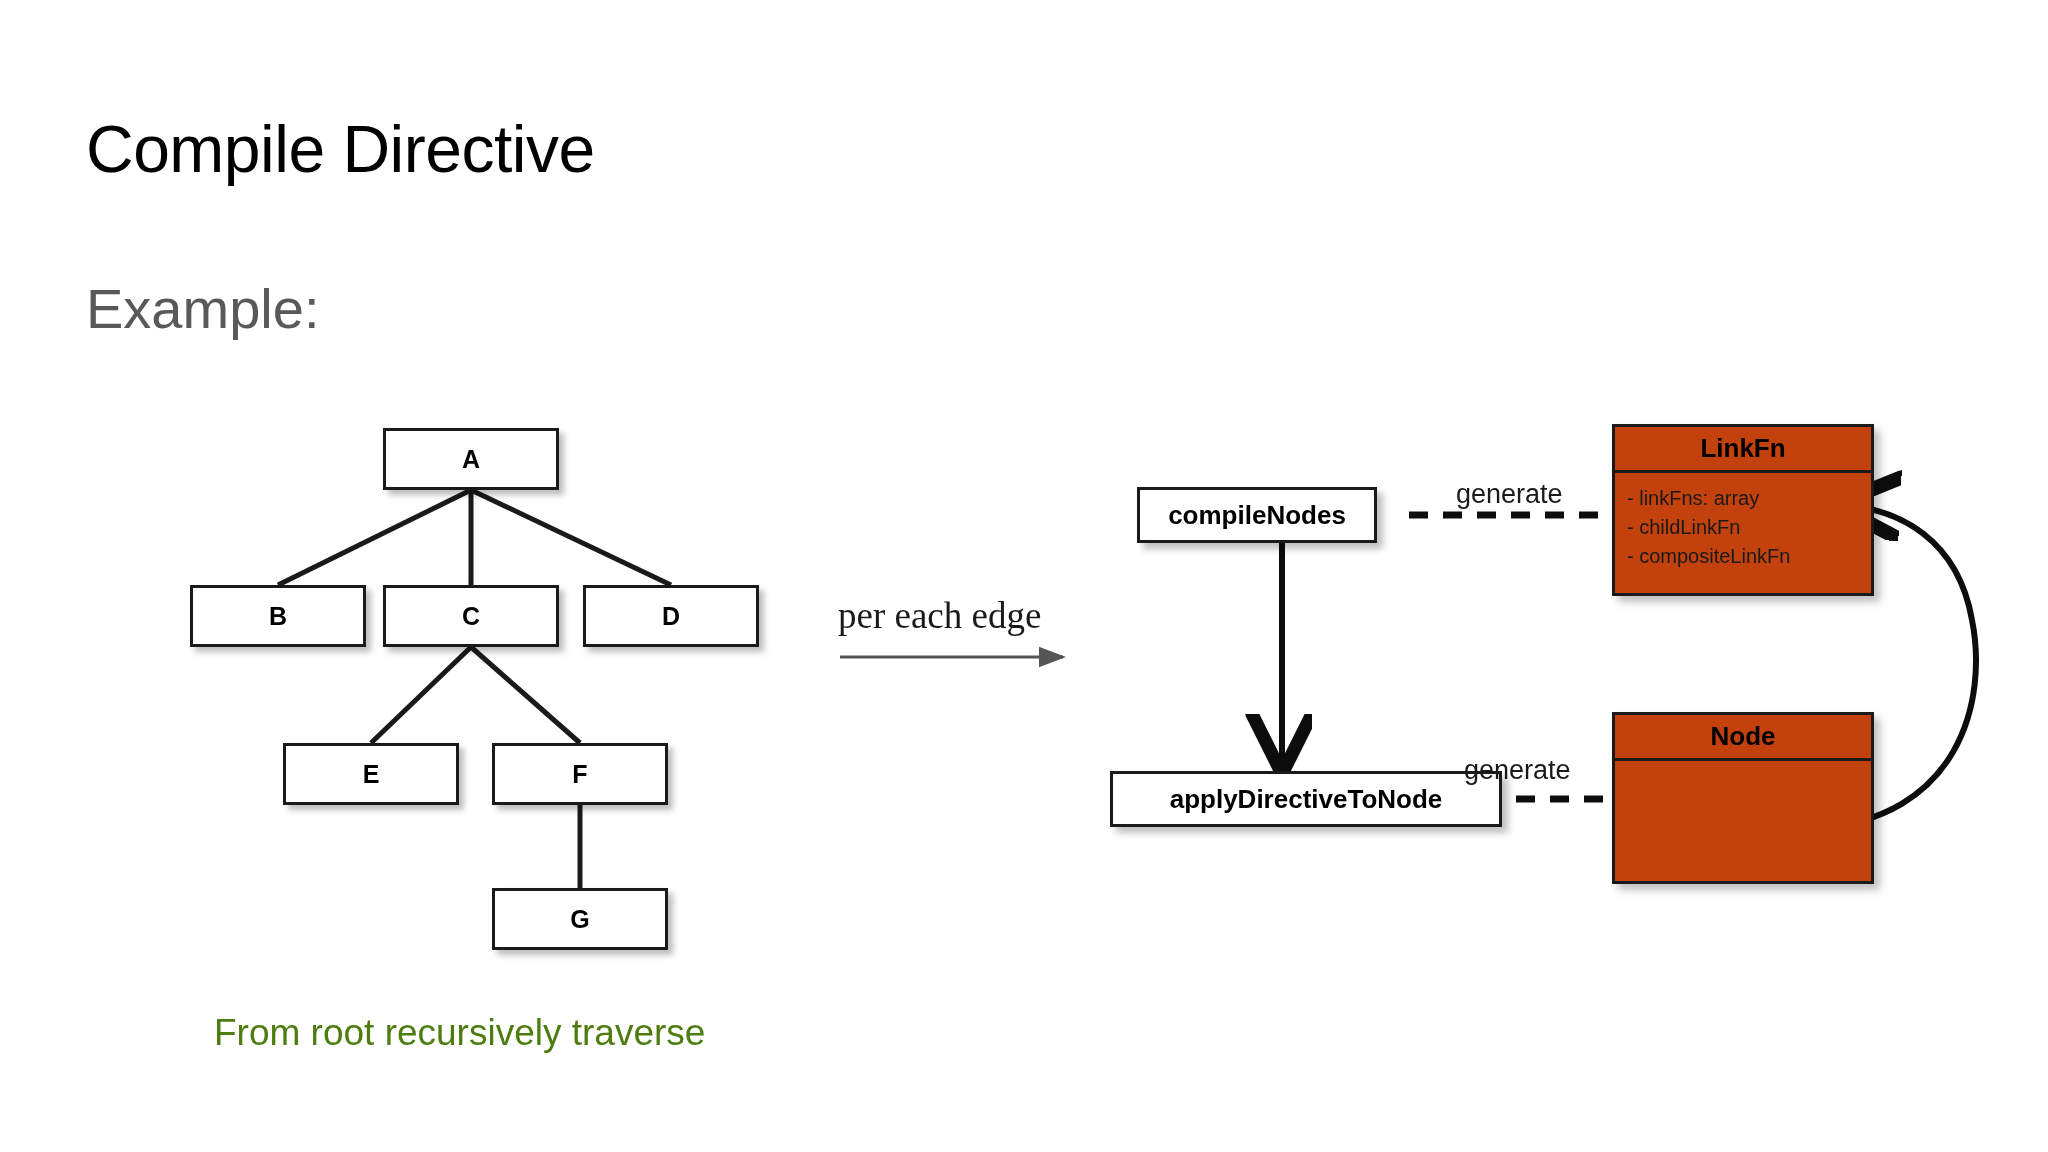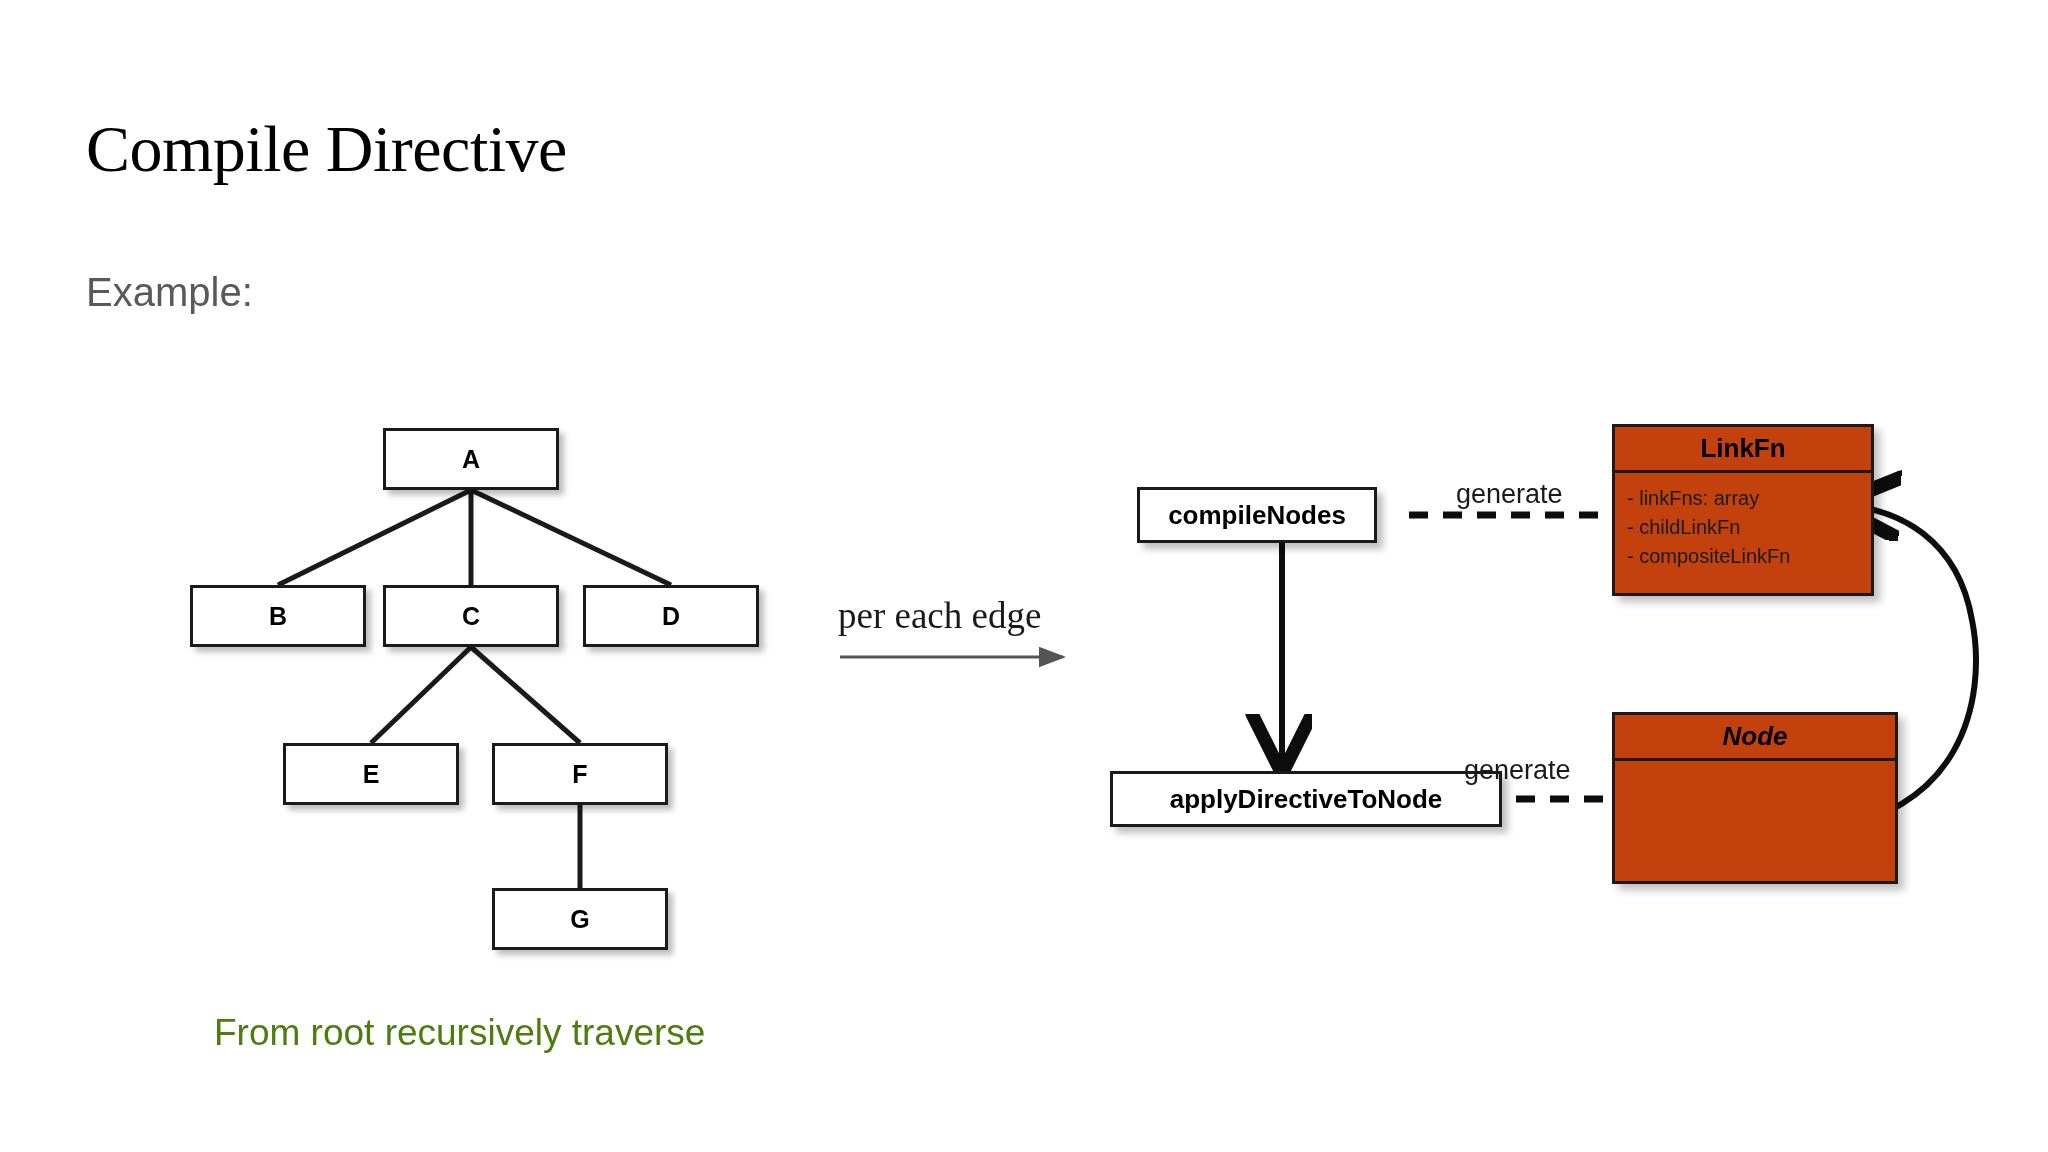--- a/index.html
+++ b/index.html
@@ -19,27 +19,26 @@
   
   #slide-title {
     position: absolute;
     left: 86px;
     top: 116px;
     font-size: 66px;
     line-height: 1;
     color: #000000;
     letter-spacing: -0.5px;
     white-space: nowrap;
-    font-family: Liberation Serif, serif;
   }
   #slide-subtitle {
     position: absolute;
     left: 86px;
-    top: 272px;
-    font-size: 40px;
+    top: 281px;
+    font-size: 56px;
     line-height: 1;
     color: #595959;
     white-space: nowrap;
   }
 
   
   .canvas {
     position: absolute;
     left: 0;
     top: 0;
@@ -233,19 +232,19 @@
 
 <div class="uml-box" style="left:1612px; top:424px; width:262px; height:172px;">
   <div class="uml-title">LinkFn</div>
   <div class="uml-attrs">
     <div class="uml-attr">- linkFns: array</div>
     <div class="uml-attr">- childLinkFn</div>
     <div class="uml-attr">- compositeLinkFn</div>
   </div>
 </div>
 
-<div class="uml-box" style="left:1612px; top:712px; width:286px; height:172px;font-style:italic;">
+<div class="uml-box" style="left:1612px; top:712px; width:262px; height:172px;">
   <div class="uml-title">Node</div>
 </div>
 
 <div class="generate-label" style="left:1456px; top:479px;">generate</div>
 
 <div class="generate-label" style="left:1464px; top:755px;">generate</div>
 
 </body></html>

